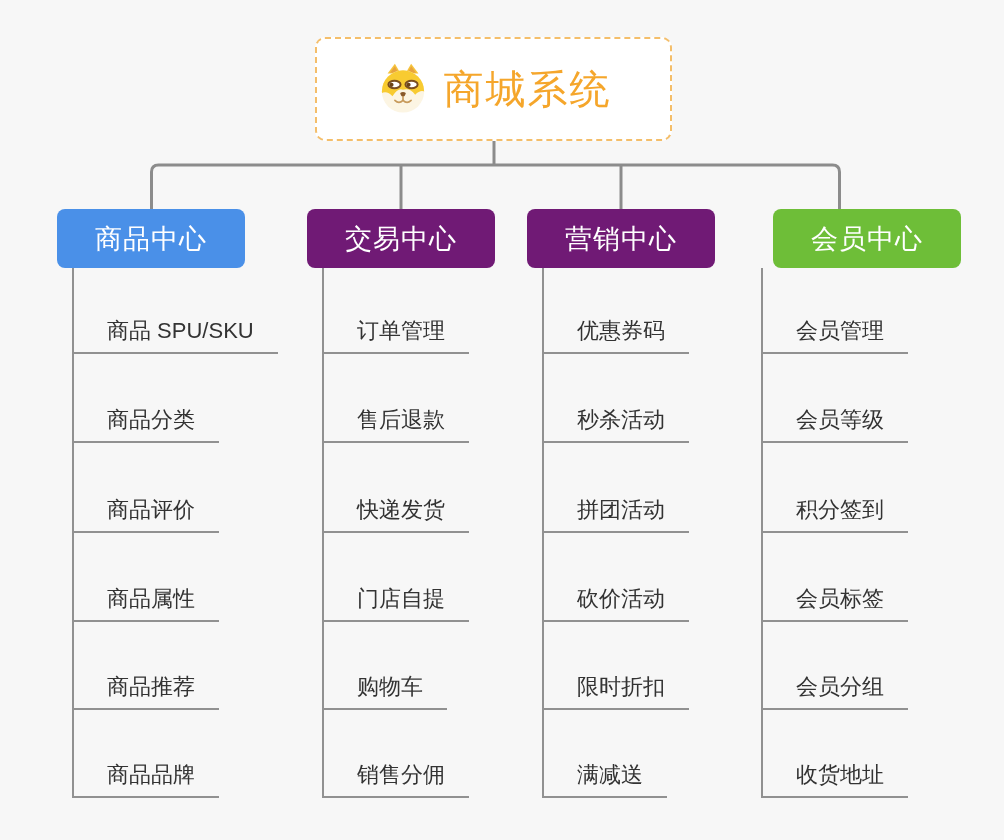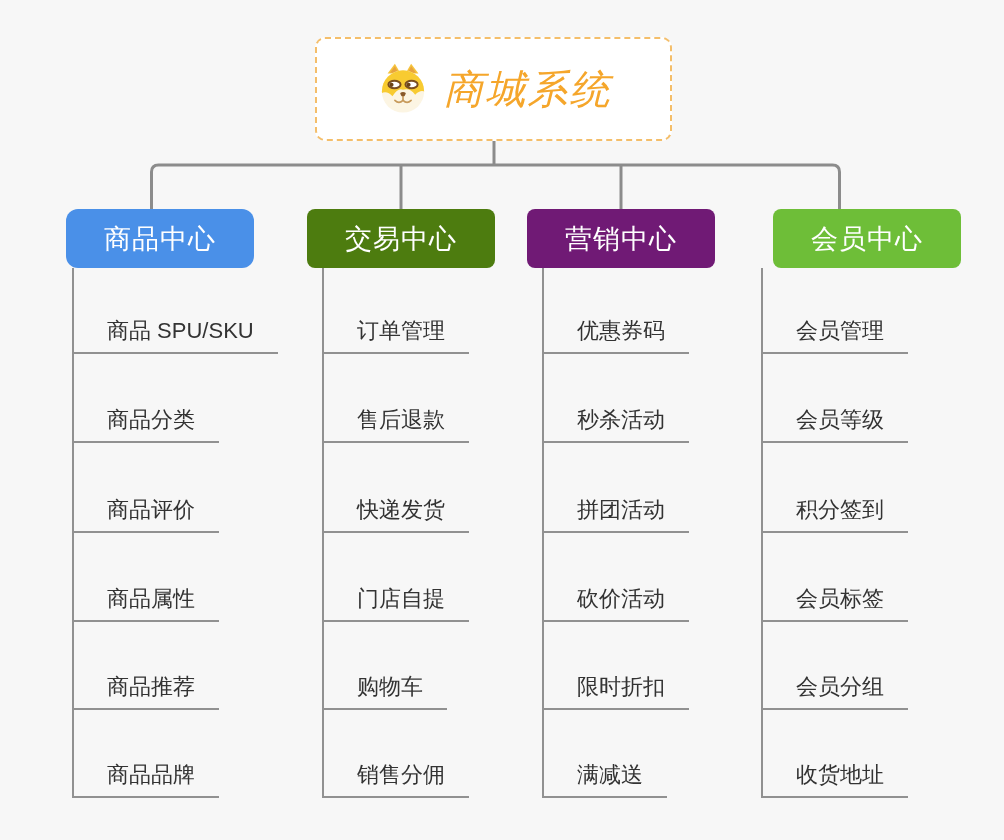--- a/index.html
+++ b/index.html
@@ -29,21 +29,21 @@
   }
   .root-title{font-size:40px;letter-spacing:2px;color:#F5A62B;}
   .doge{width:54px;height:52px;flex:0 0 auto;}
 
   
   .branch-header{
     position:absolute;top:209px;width:188px;height:59px;border-radius:8px;
     display:flex;align-items:center;justify-content:center;
     color:#FFFFFF;font-size:27px;letter-spacing:1px;
   }
-  .bh-1{left:66px;border-radius:12px;}  .bh-2{left:307px;}  .bh-3{left:527px;}  .bh-4{left:773px;}
+  .bh-1{left:57px;}  .bh-2{left:307px;}  .bh-3{left:527px;}  .bh-4{left:773px;}
 
   
   .branch-column{
     position:absolute;top:268px;width:240px;height:530px;
     border-left:2px solid var(--leaf-line);
   }
   .col-1{left:72px;}  .col-2{left:322px;}  .col-3{left:542px;}  .col-4{left:761px;}
 
   .leaf{
     position:absolute;left:0;height:46px;
@@ -89,25 +89,25 @@
       <ellipse cx="21.5" cy="26.5" rx="7.5" ry="4.6" fill="#FFFFFF" stroke="#7A4E1F" stroke-width="2.4"></ellipse>
       <circle cx="17.8" cy="26.8" r="2.6" fill="#6B4316"></circle>
       <ellipse cx="42.5" cy="26.5" rx="7.5" ry="4.6" fill="#FFFFFF" stroke="#7A4E1F" stroke-width="2.4"></ellipse>
       <circle cx="38.8" cy="26.8" r="2.6" fill="#6B4316"></circle>
 
       <path d="M28.5 37 Q32 34.5 35.5 37 Q34.5 41.5 32 41.5 Q29.5 41.5 28.5 37 Z" fill="#8A5A2B"></path>
 
       <path d="M32 41.5 L32 46" stroke="#C79A5B" stroke-width="2" fill="none" stroke-linecap="round"></path>
       <path d="M22 46 Q27 51 32 46 Q37 51 42 46" stroke="#C79A5B" stroke-width="2" fill="none" stroke-linecap="round"></path>
     </svg>
-    <span class="root-title" style="color: rgb(245, 166, 43); font-style: italic;">商城系统</span>
+    <span class="root-title" style="color: rgb(245, 166, 43);">商城系统</span>
   </div>
 
   <div class="branch-header bh-1" style="background-color: rgb(74, 144, 232);">商品中心</div>
-  <div class="branch-header bh-2" style="background-color: #4d7c0f;">交易中心</div>
+  <div class="branch-header bh-2" style="background-color: #701a75;">交易中心</div>
   <div class="branch-header bh-3" style="background-color: #701a75;">营销中心</div>
   <div class="branch-header bh-4" style="background-color: rgb(110, 190, 56);">会员中心</div>
 
   <div class="branch-column col-1">
     <div class="leaf">商品 SPU/SKU</div>
     <div class="leaf">商品分类</div>
     <div class="leaf">商品评价</div>
     <div class="leaf">商品属性</div>
     <div class="leaf">商品推荐</div>
     <div class="leaf">商品品牌</div>

